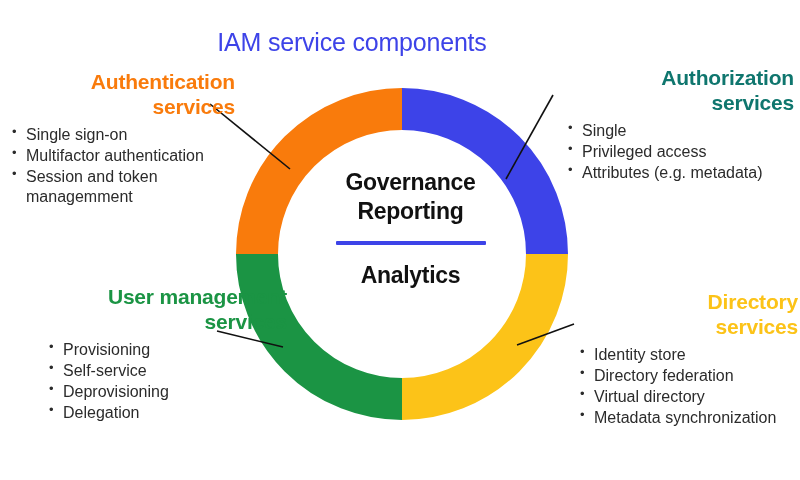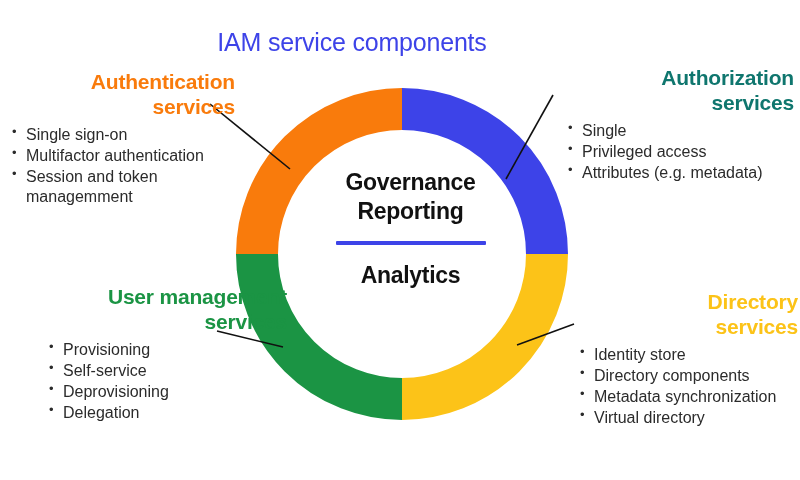--- a/index.html
+++ b/index.html
@@ -189,19 +189,19 @@
     </ul>
   </div>
 
   <div class="label-block" id="block-directory">
     <div class="label-head c-yellow">
       <span>Directory</span><br>
       <span>services</span>
     </div>
     <ul class="bullets">
       <li>Identity store</li>
-      <li>Directory components</li>
+      <li>Directory federation</li>
+      <li>Virtual directory</li>
       <li>Metadata synchronization</li>
-      <li>Virtual directory</li>
     </ul>
   </div>
 
 </div>
 
 </body></html>

